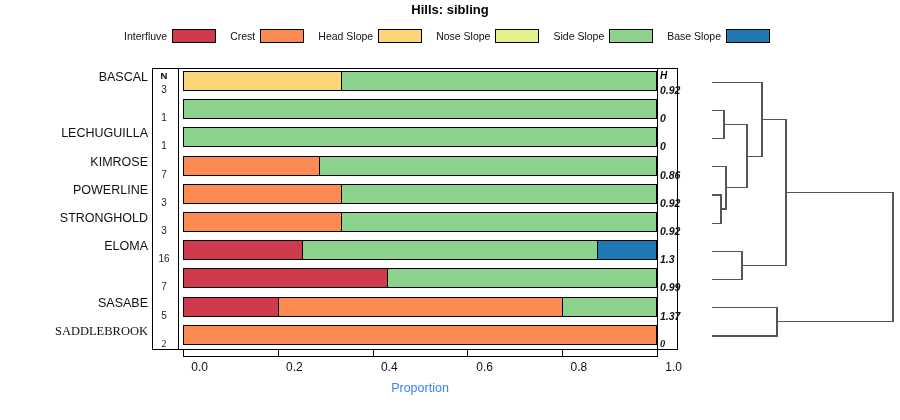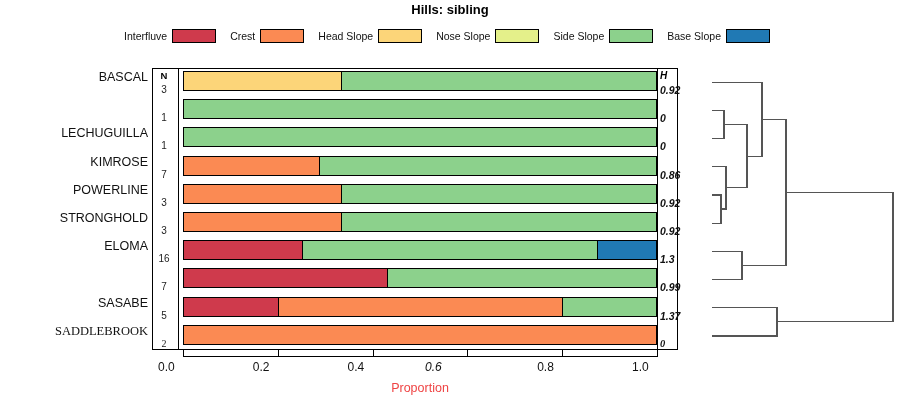--- a/index.html
+++ b/index.html
@@ -178,32 +178,32 @@
     top: 350px;
     width: 1px;
     height: 7px;
     background: #000;
   }
   .x-ticklabel {
     position: absolute;
     top: 360px;
     width: 50px;
     margin-left: -25px;
-    text-align: left;
+    text-align: right;
     font-size: 12px;
     color: #111;
   }
   #x-axis-title {
     position: absolute;
     left: 183px;
     top: 381px;
     width: 474px;
     text-align: center;
     font-size: 12.5px;
-    color: #ef4444;
+    color: #3b82f6;
   }
   
   #dendrogram {
     position: absolute;
     left: 690px;
     top: 60px;
     width: 210px;
     height: 295px;
   }
 </style>
@@ -340,21 +340,21 @@
 
   <div id="x-axis-line"></div>
   <div id="x-axis-ticks">
       <div class="x-tick" style="left: 183px;"></div>
       <div class="x-ticklabel" style="left: 183px;">0.0</div>
       <div class="x-tick" style="left: 277.8px;"></div>
       <div class="x-ticklabel" style="left: 277.8px;">0.2</div>
       <div class="x-tick" style="left: 372.6px;"></div>
       <div class="x-ticklabel" style="left: 372.6px;">0.4</div>
       <div class="x-tick" style="left: 467.4px;"></div>
-      <div class="x-ticklabel" style="left: 450px; font-style: italic;">0.6</div>
+      <div class="x-ticklabel" style="left: 468px;">0.6</div>
       <div class="x-tick" style="left: 562.2px;"></div>
       <div class="x-ticklabel" style="left: 562.2px;">0.8</div>
       <div class="x-tick" style="left: 657px;"></div>
       <div class="x-ticklabel" style="left: 657px;">1.0</div>
     </div>
   <div id="x-axis-title">Proportion</div>
 
   <svg id="dendrogram" viewBox="0 0 210 295">
     <g stroke="#555" stroke-width="1.2" fill="none" shape-rendering="crispEdges">
 

